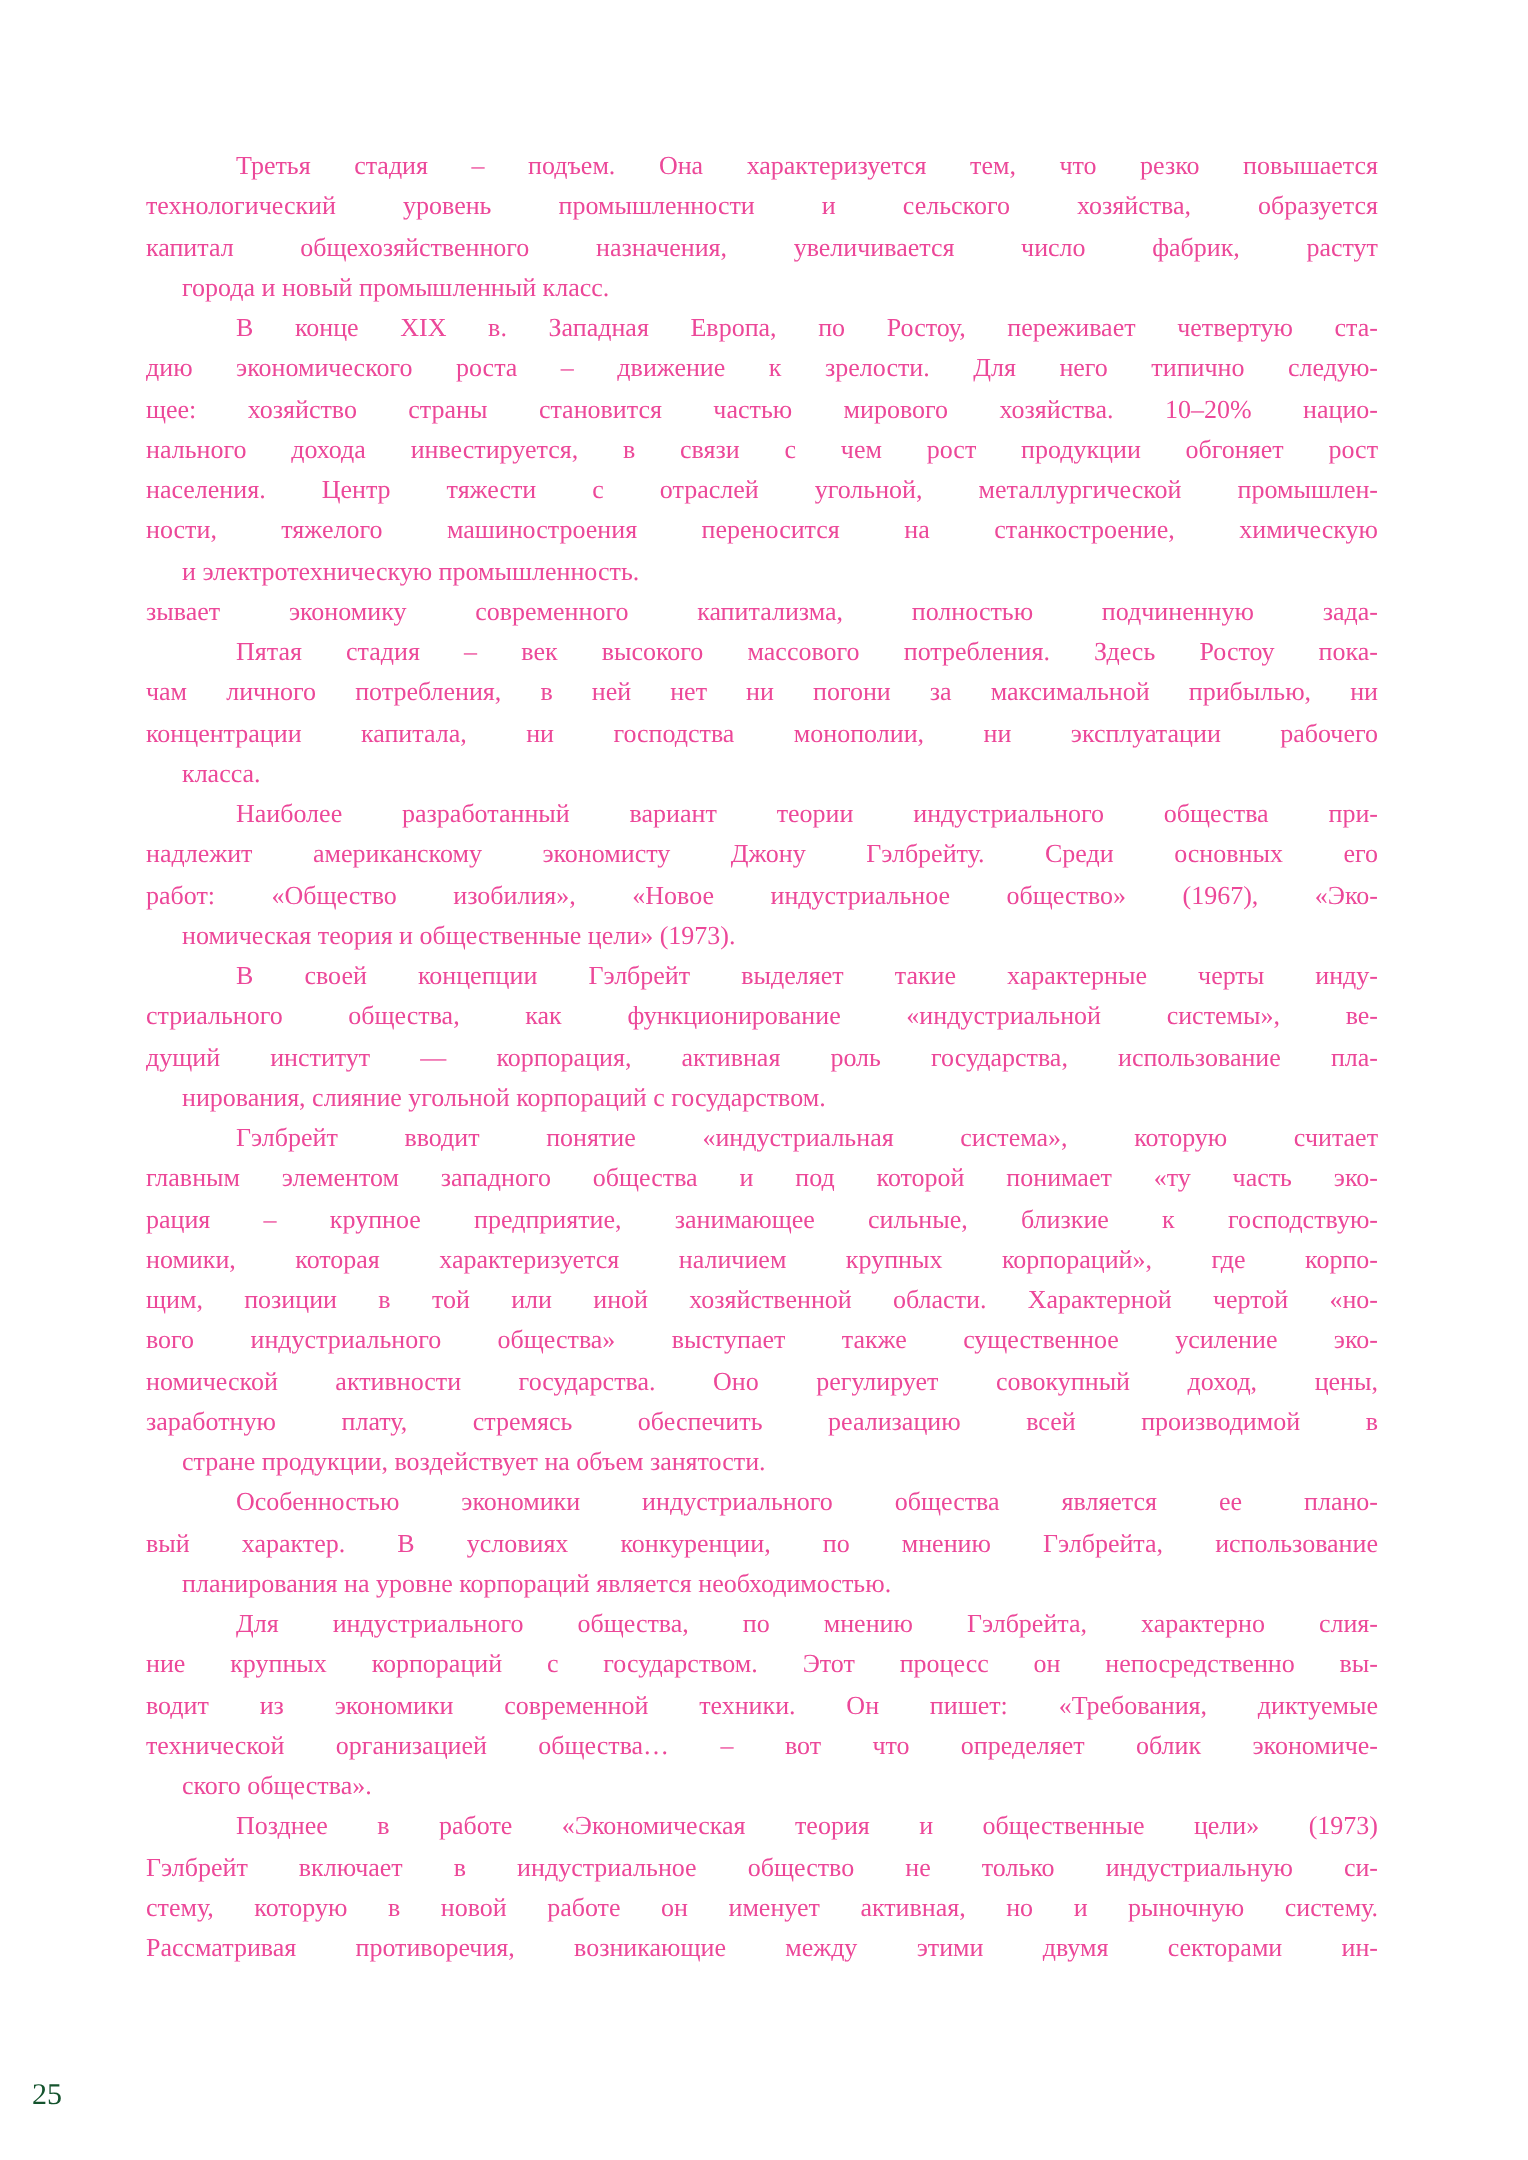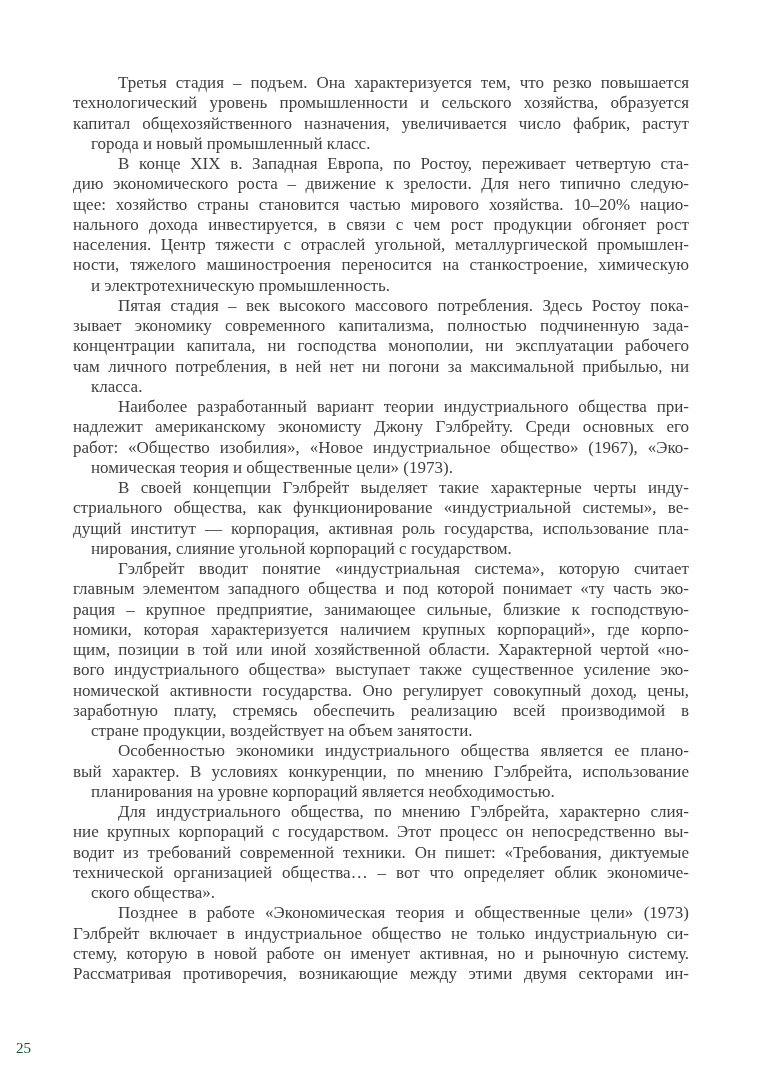--- a/index.html
+++ b/index.html
@@ -3,23 +3,23 @@
 <meta charset="utf-8">
 <style>
   html, body { margin: 0; padding: 0; background: #ffffff; }
   body { width: 764px; height: 1080px; position: relative; overflow: hidden; }
   .page {
     position: absolute; left: 0; top: 0; width: 764px; height: 1080px; background: #ffffff;
   }
   .text-block {
     position: absolute; left: 73px; top: 73px; width: 616px;
     font-family: "Liberation Serif", serif;
-    font-size: 17px;
+    font-size: 13px;
     line-height: 20.25px;
-    color: #404040;
+    color: #ec4899;
   }
   .line {
     display: block;
     height: 20.25px;
     text-align: justify;
     text-align-last: justify;
     white-space: nowrap;
     overflow: visible;
   }
   .line.last { text-align-last: left; margin-left: 18px; }
@@ -44,24 +44,24 @@
       <div>
         <span class="line indent">В конце XIX в. Западная Европа, по Ростоу, переживает четвертую ста-</span>
         <span class="line">дию экономического роста – движение к зрелости. Для него типично следую-</span>
         <span class="line">щее: хозяйство страны становится частью мирового хозяйства. 10–20% нацио-</span>
         <span class="line">нального дохода инвестируется, в связи с чем рост продукции обгоняет рост</span>
         <span class="line">населения. Центр тяжести с отраслей угольной, металлургической промышлен-</span>
         <span class="line">ности, тяжелого машиностроения переносится на станкостроение, химическую</span>
         <span class="line last">и электротехническую промышленность.</span>
       </div>
       <div>
+        <span class="line">зывает экономику современного капитализма, полностью подчиненную зада-</span>
         <span class="line indent">Пятая стадия – век высокого массового потребления. Здесь Ростоу пока-</span>
-        <span class="line">зывает экономику современного капитализма, полностью подчиненную зада-</span>
+        <span class="line">чам личного потребления, в ней нет ни погони за максимальной прибылью, ни</span>
         <span class="line">концентрации капитала, ни господства монополии, ни эксплуатации рабочего</span>
-        <span class="line">чам личного потребления, в ней нет ни погони за максимальной прибылью, ни</span>
         <span class="line last">класса.</span>
       </div>
       <div>
         <span class="line indent">Наиболее разработанный вариант теории индустриального общества при-</span>
         <span class="line">надлежит американскому экономисту Джону Гэлбрейту. Среди основных его</span>
         <span class="line">работ: «Общество изобилия», «Новое индустриальное общество» (1967), «Эко-</span>
         <span class="line last">номическая теория и общественные цели» (1973).</span>
       </div>
       <div>
         <span class="line indent">В своей концепции Гэлбрейт выделяет такие характерные черты инду-</span>
@@ -81,21 +81,21 @@
         <span class="line last">стране продукции, воздействует на объем занятости.</span>
       </div>
       <div>
         <span class="line indent">Особенностью экономики индустриального общества является ее плано-</span>
         <span class="line">вый характер. В условиях конкуренции, по мнению Гэлбрейта, использование</span>
         <span class="line last">планирования на уровне корпораций является необходимостью.</span>
       </div>
       <div>
         <span class="line indent">Для индустриального общества, по мнению Гэлбрейта, характерно слия-</span>
         <span class="line">ние крупных корпораций с государством. Этот процесс он непосредственно вы-</span>
-        <span class="line">водит из требований современной техники. Он пишет: «Требования, диктуемые</span>
+        <span class="line">водит из экономики современной техники. Он пишет: «Требования, диктуемые</span>
         <span class="line">технической организацией общества… – вот что определяет облик экономиче-</span>
         <span class="line last">ского общества».</span>
       </div>
       <div>
         <span class="line indent">Позднее в работе «Экономическая теория и общественные цели» (1973)</span>
         <span class="line">Гэлбрейт включает в индустриальное общество не только индустриальную си-</span>
         <span class="line">стему, которую в новой работе он именует активная, но и рыночную систему.</span>
         <span class="line">Рассматривая противоречия, возникающие между этими двумя секторами ин-</span>
       </div>
     </div>

